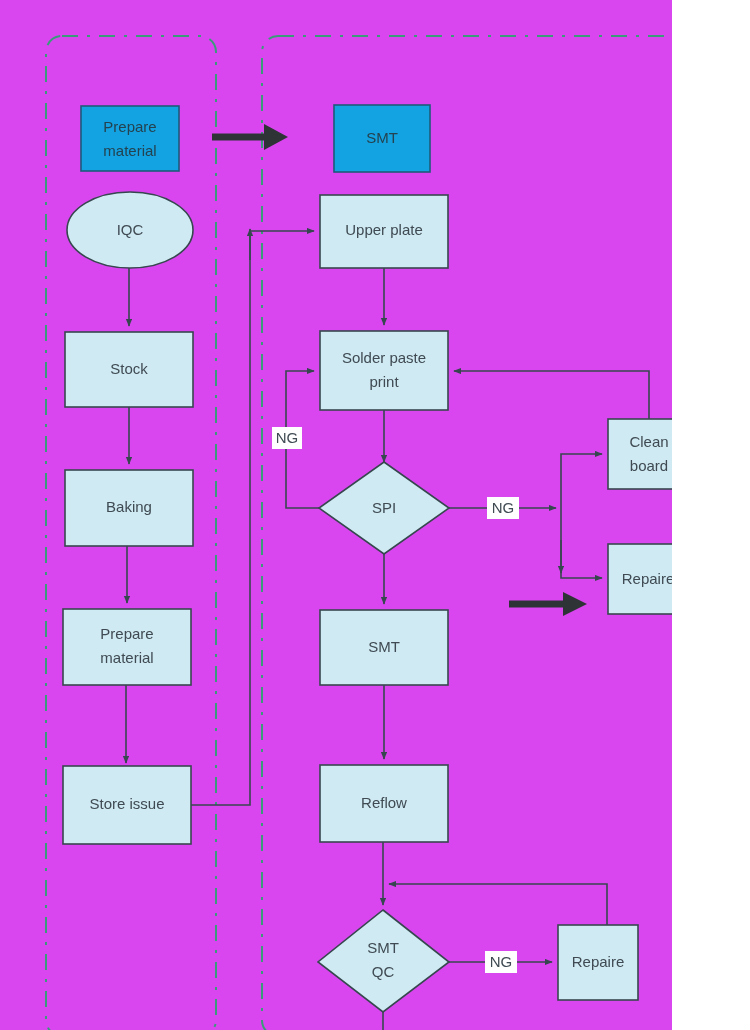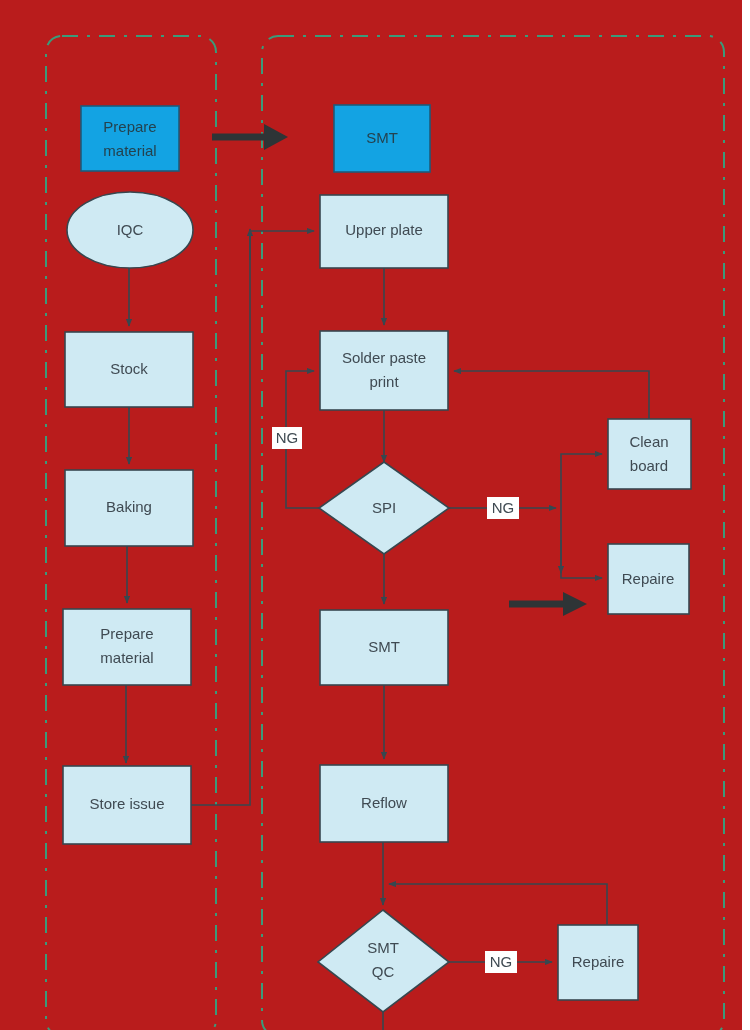--- a/index.html
+++ b/index.html
@@ -6,23 +6,23 @@
   html, body {
     margin: 0;
     padding: 0;
     background: #ffffff;
   }
   body {
     font-family: "Liberation Sans", sans-serif;
   }
   #flow-root {
     position: relative;
-    width: 742px;
+    width: 672px;
     height: 1030px;
-    background: #b91c1c;
+    background: #d946ef;
     overflow: hidden;
   }
   svg#flow-svg {
     display: block;
     width: 750px;
     height: 1030px;
   }
   .node-label {
     font-family: "Liberation Sans", sans-serif;
     font-size: 15px;

